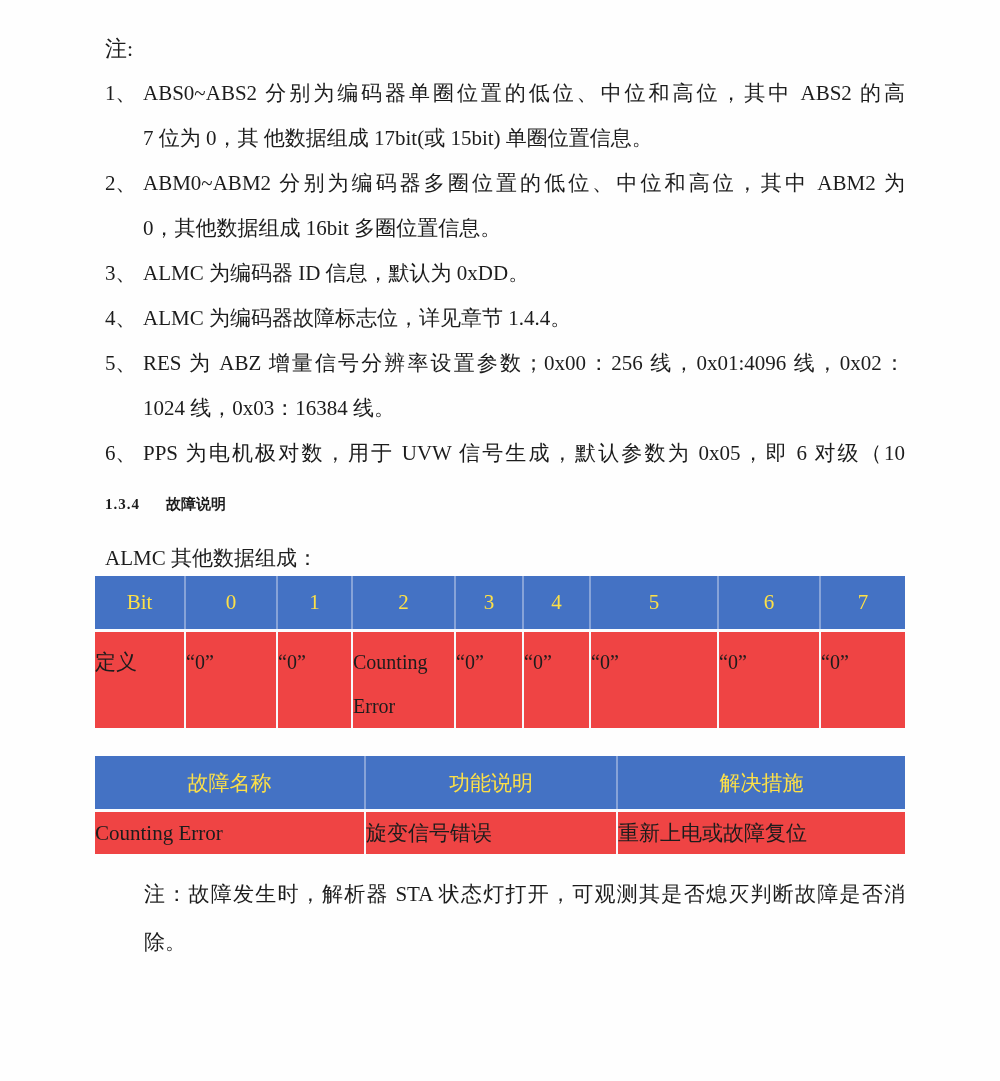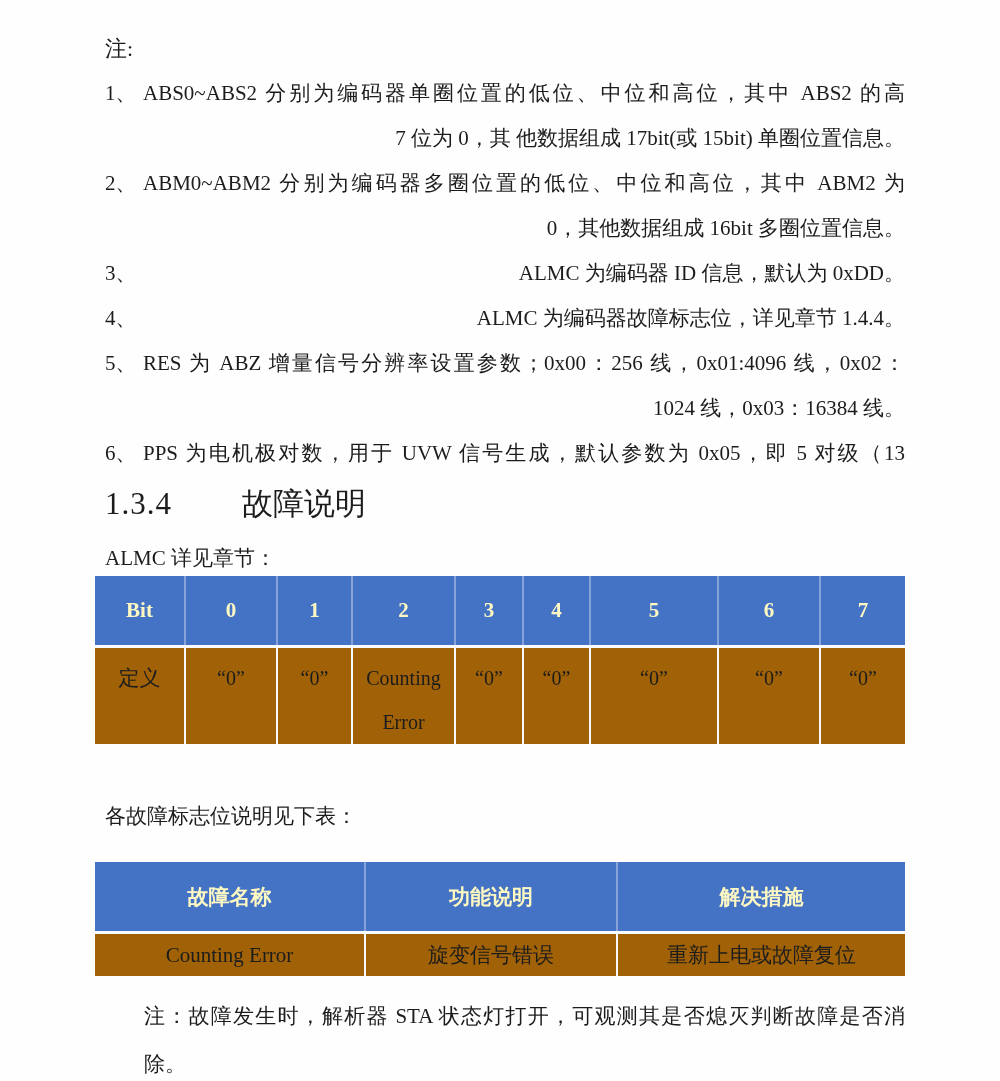--- a/index.html
+++ b/index.html
@@ -25,67 +25,64 @@
   .item-num {
     flex: 0 0 38px;
     font-size: 21px;
     line-height: 45px;
   }
   .item-body { flex: 1 1 auto; }
   .item-line {
     font-size: 21px;
     line-height: 45px;
     white-space: nowrap;
-    text-align: right;
   }
   .item-line.full {
     white-space: normal;
     text-align: justify;
     text-align-last: justify;
   }
   .section-heading {
     margin-top: 8px;
     height: 40px;
     display: flex;
     align-items: center;
-    font-weight: normal;
-    font-size: 31px;
-    gap: 44px;
+    font-weight: bold;
+    font-size: 15px;
   }
   .heading-num { margin-right: 26px; letter-spacing: 1px; }
   .para {
     font-size: 21px;
     height: 36px;
     line-height: 36px;
   }
   .para1 { margin-top: 16px; }
   .para2 { margin-top: 54px; }
   table {
     border-collapse: collapse;
     table-layout: fixed;
     margin-left: -10px;
     width: 810px;
   }
   .tbl1 { margin-top: 0px; }
   .tbl2 { margin-top: 28px; }
   th {
     background: #4472C4;
-    color: #fef9c3;
-    font-weight: bold;
+    color: #fde047;
+    font-weight: normal;
     font-size: 21px;
     height: 45px;
     text-align: center;
     border-right: 2px solid #87A3D8;
-    padding: 12px;
+    padding: 4px;
   }
   th:last-child { border-right: none; }
   td {
-    background: #a16207;
+    background: #ef4444;
     font-size: 20px;
-    text-align: center;
     border-right: 2px solid #F7F9FC;
     border-top: 3px solid #FBFCFE;
     padding: 0;
   }
   td:last-child { border-right: none; }
   .tbl1 td {
     vertical-align: top;
     height: 85px;
     padding-top: 8px;
     line-height: 44px;
@@ -146,31 +143,31 @@
     <div class="doc-item">
       <div class="item-num">5、</div>
       <div class="item-body">
         <div class="item-line full">RES 为 ABZ 增量信号分辨率设置参数；0x00：256 线，0x01:4096 线，0x02：</div>
         <div class="item-line">1024 线，0x03：16384 线。</div>
       </div>
     </div>
     <div class="doc-item">
       <div class="item-num">6、</div>
       <div class="item-body">
-        <div class="item-line full">PPS 为电机极对数，用于 UVW 信号生成，默认参数为 0x05，即 5 对级（13</div>
+        <div class="item-line full">PPS 为电机极对数，用于 UVW 信号生成，默认参数为 0x05，即 6 对级（10</div>
       </div>
     </div>
   </div>
 
   <div class="section-heading">
     <span class="heading-num">1.3.4</span>
     <span class="heading-title">故障说明</span>
   </div>
 
-  <div class="para para1">ALMC 详见章节：</div>
+  <div class="para para1">ALMC 其他数据组成：</div>
 
   <table class="tbl1">
     <colgroup>
       <col style="width:90px">
         <col style="width:92px">
         <col style="width:75px">
       <col style="width:103px">
         <col style="width:68px">
         <col style="width:67px">
       <col style="width:128px">
@@ -196,21 +193,20 @@
       <td>Counting Error</td>
       <td>“0”</td>
       <td>“0”</td>
       <td>“0”</td>
       <td>“0”</td>
       <td>“0”</td>
     </tr>
   </tbody>
     </table>
 
-  <div class="para para2">各故障标志位说明见下表：</div>
 
   <table class="tbl2">
     <colgroup>
       <col style="width:270px">
         <col style="width:252px">
         <col style="width:288px">
     </colgroup>
     <tbody>
         <tr>
       <th>故障名称</th>

